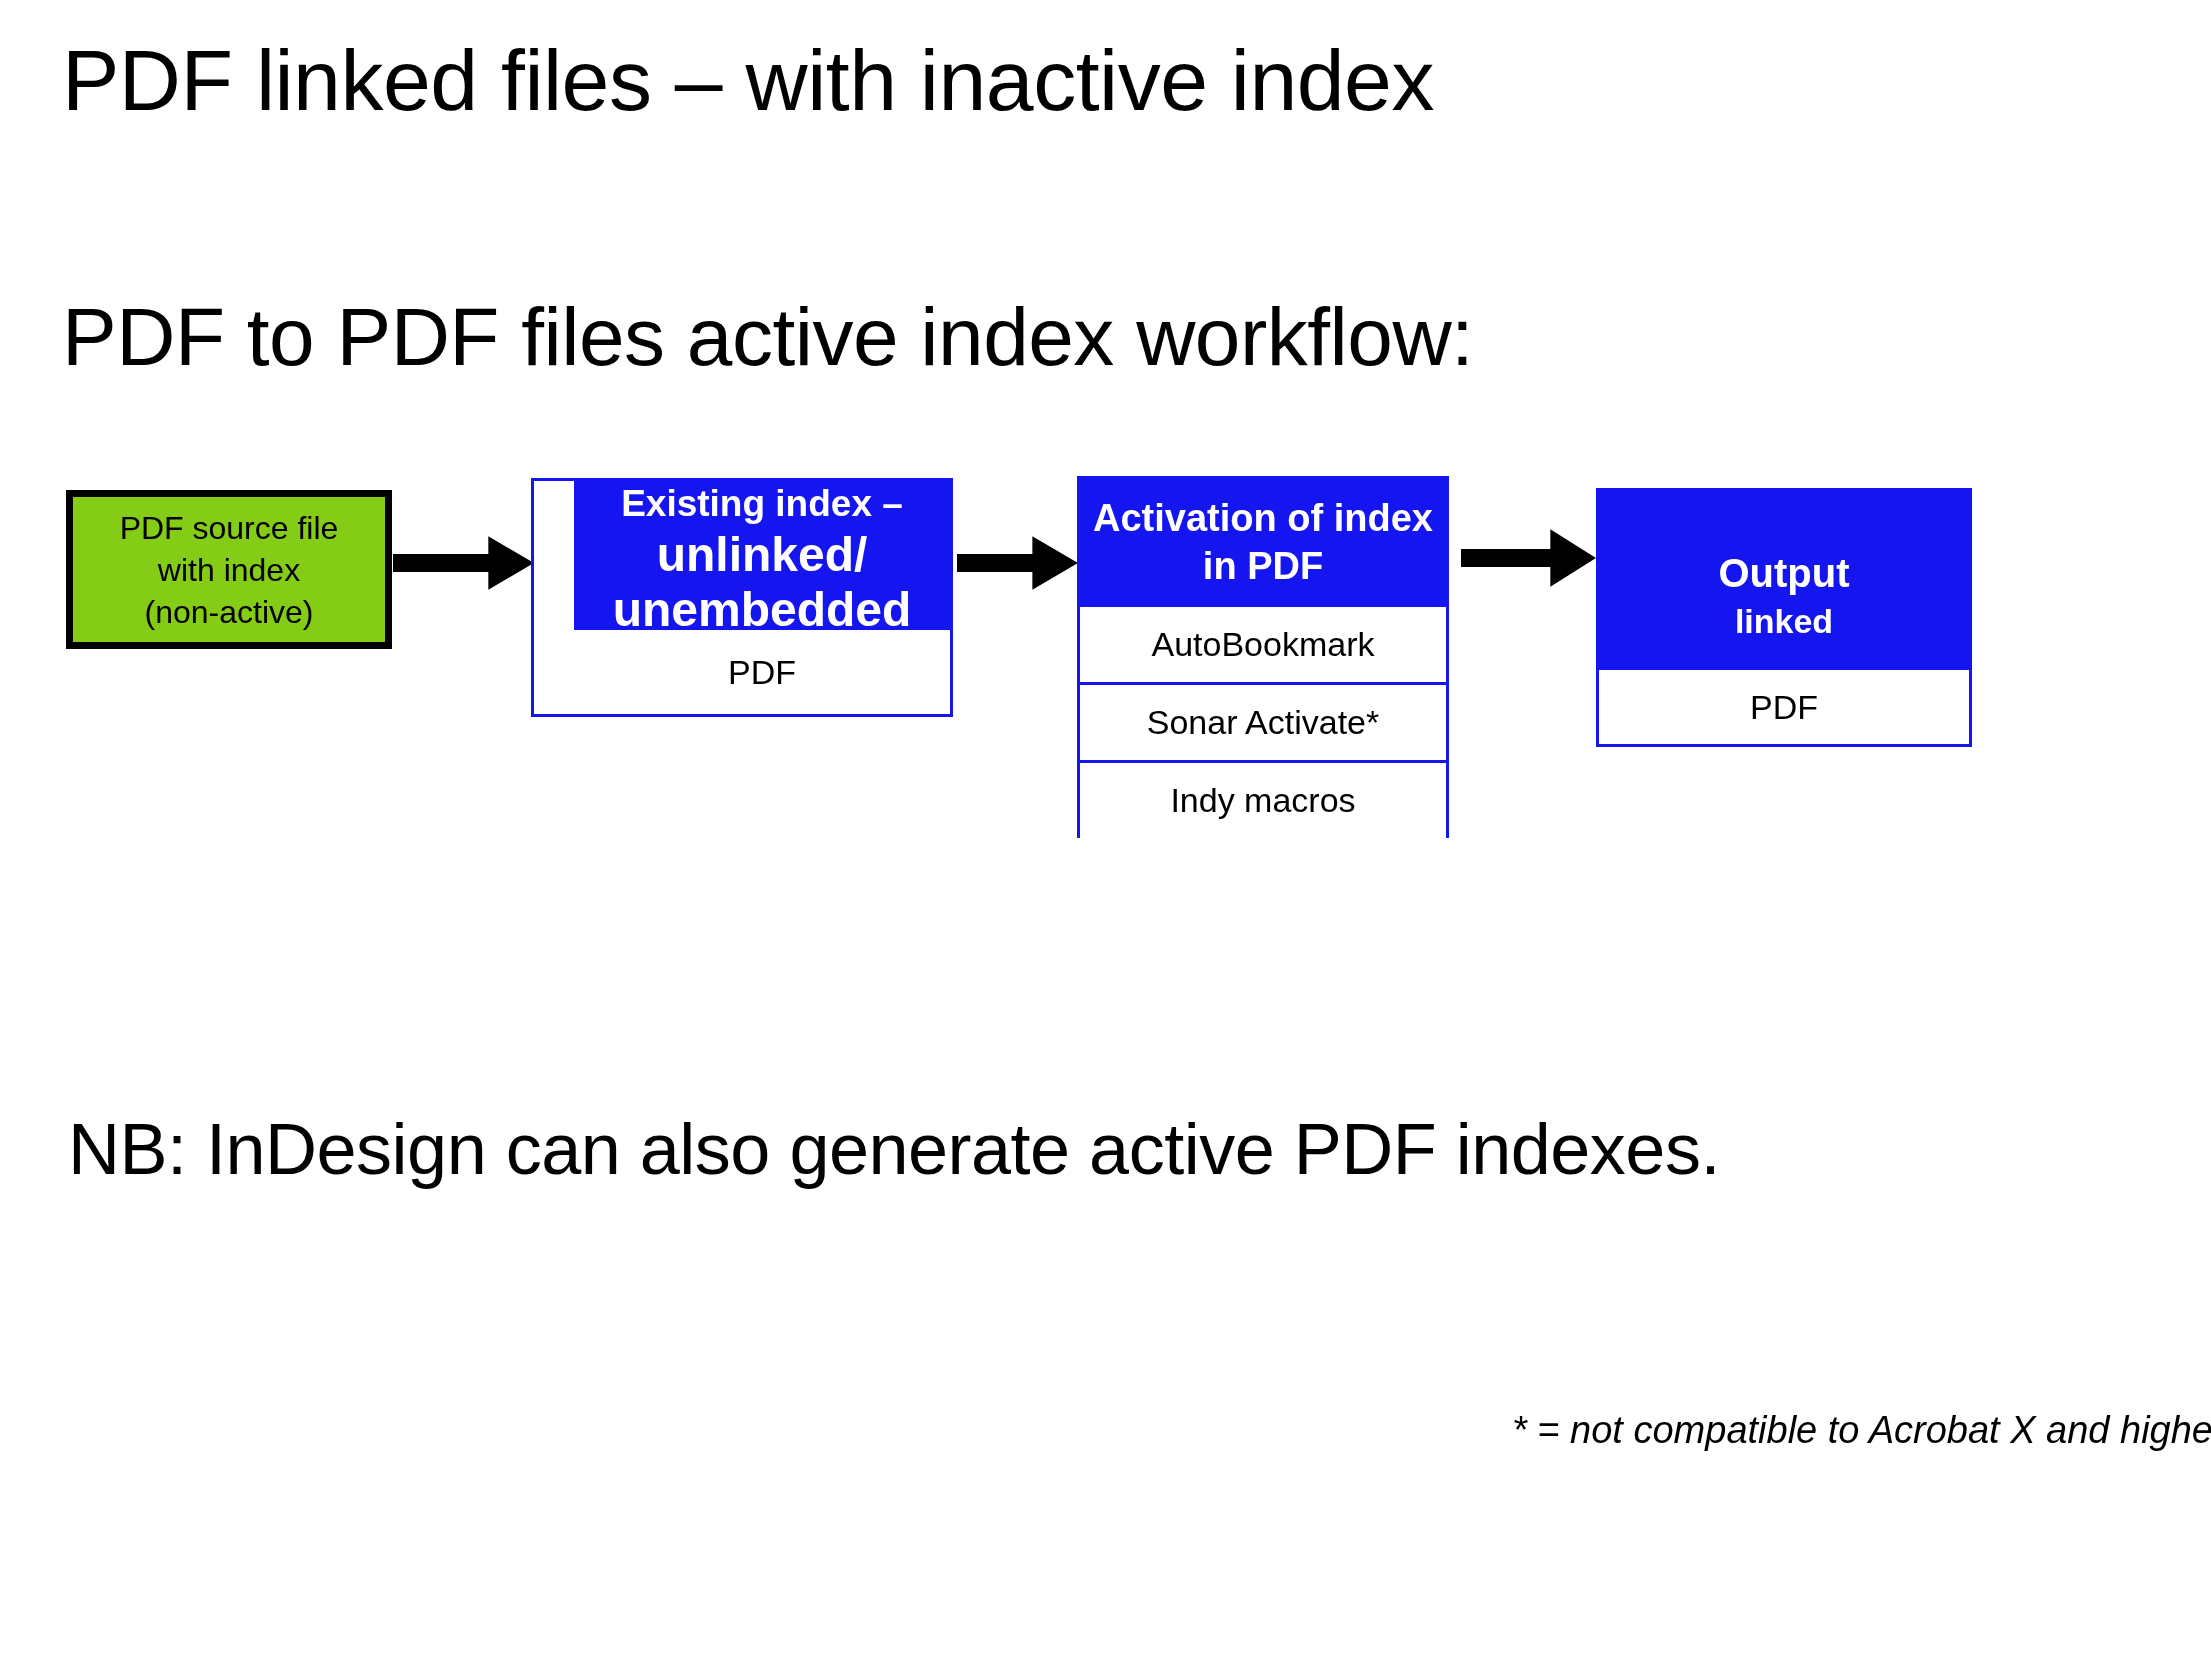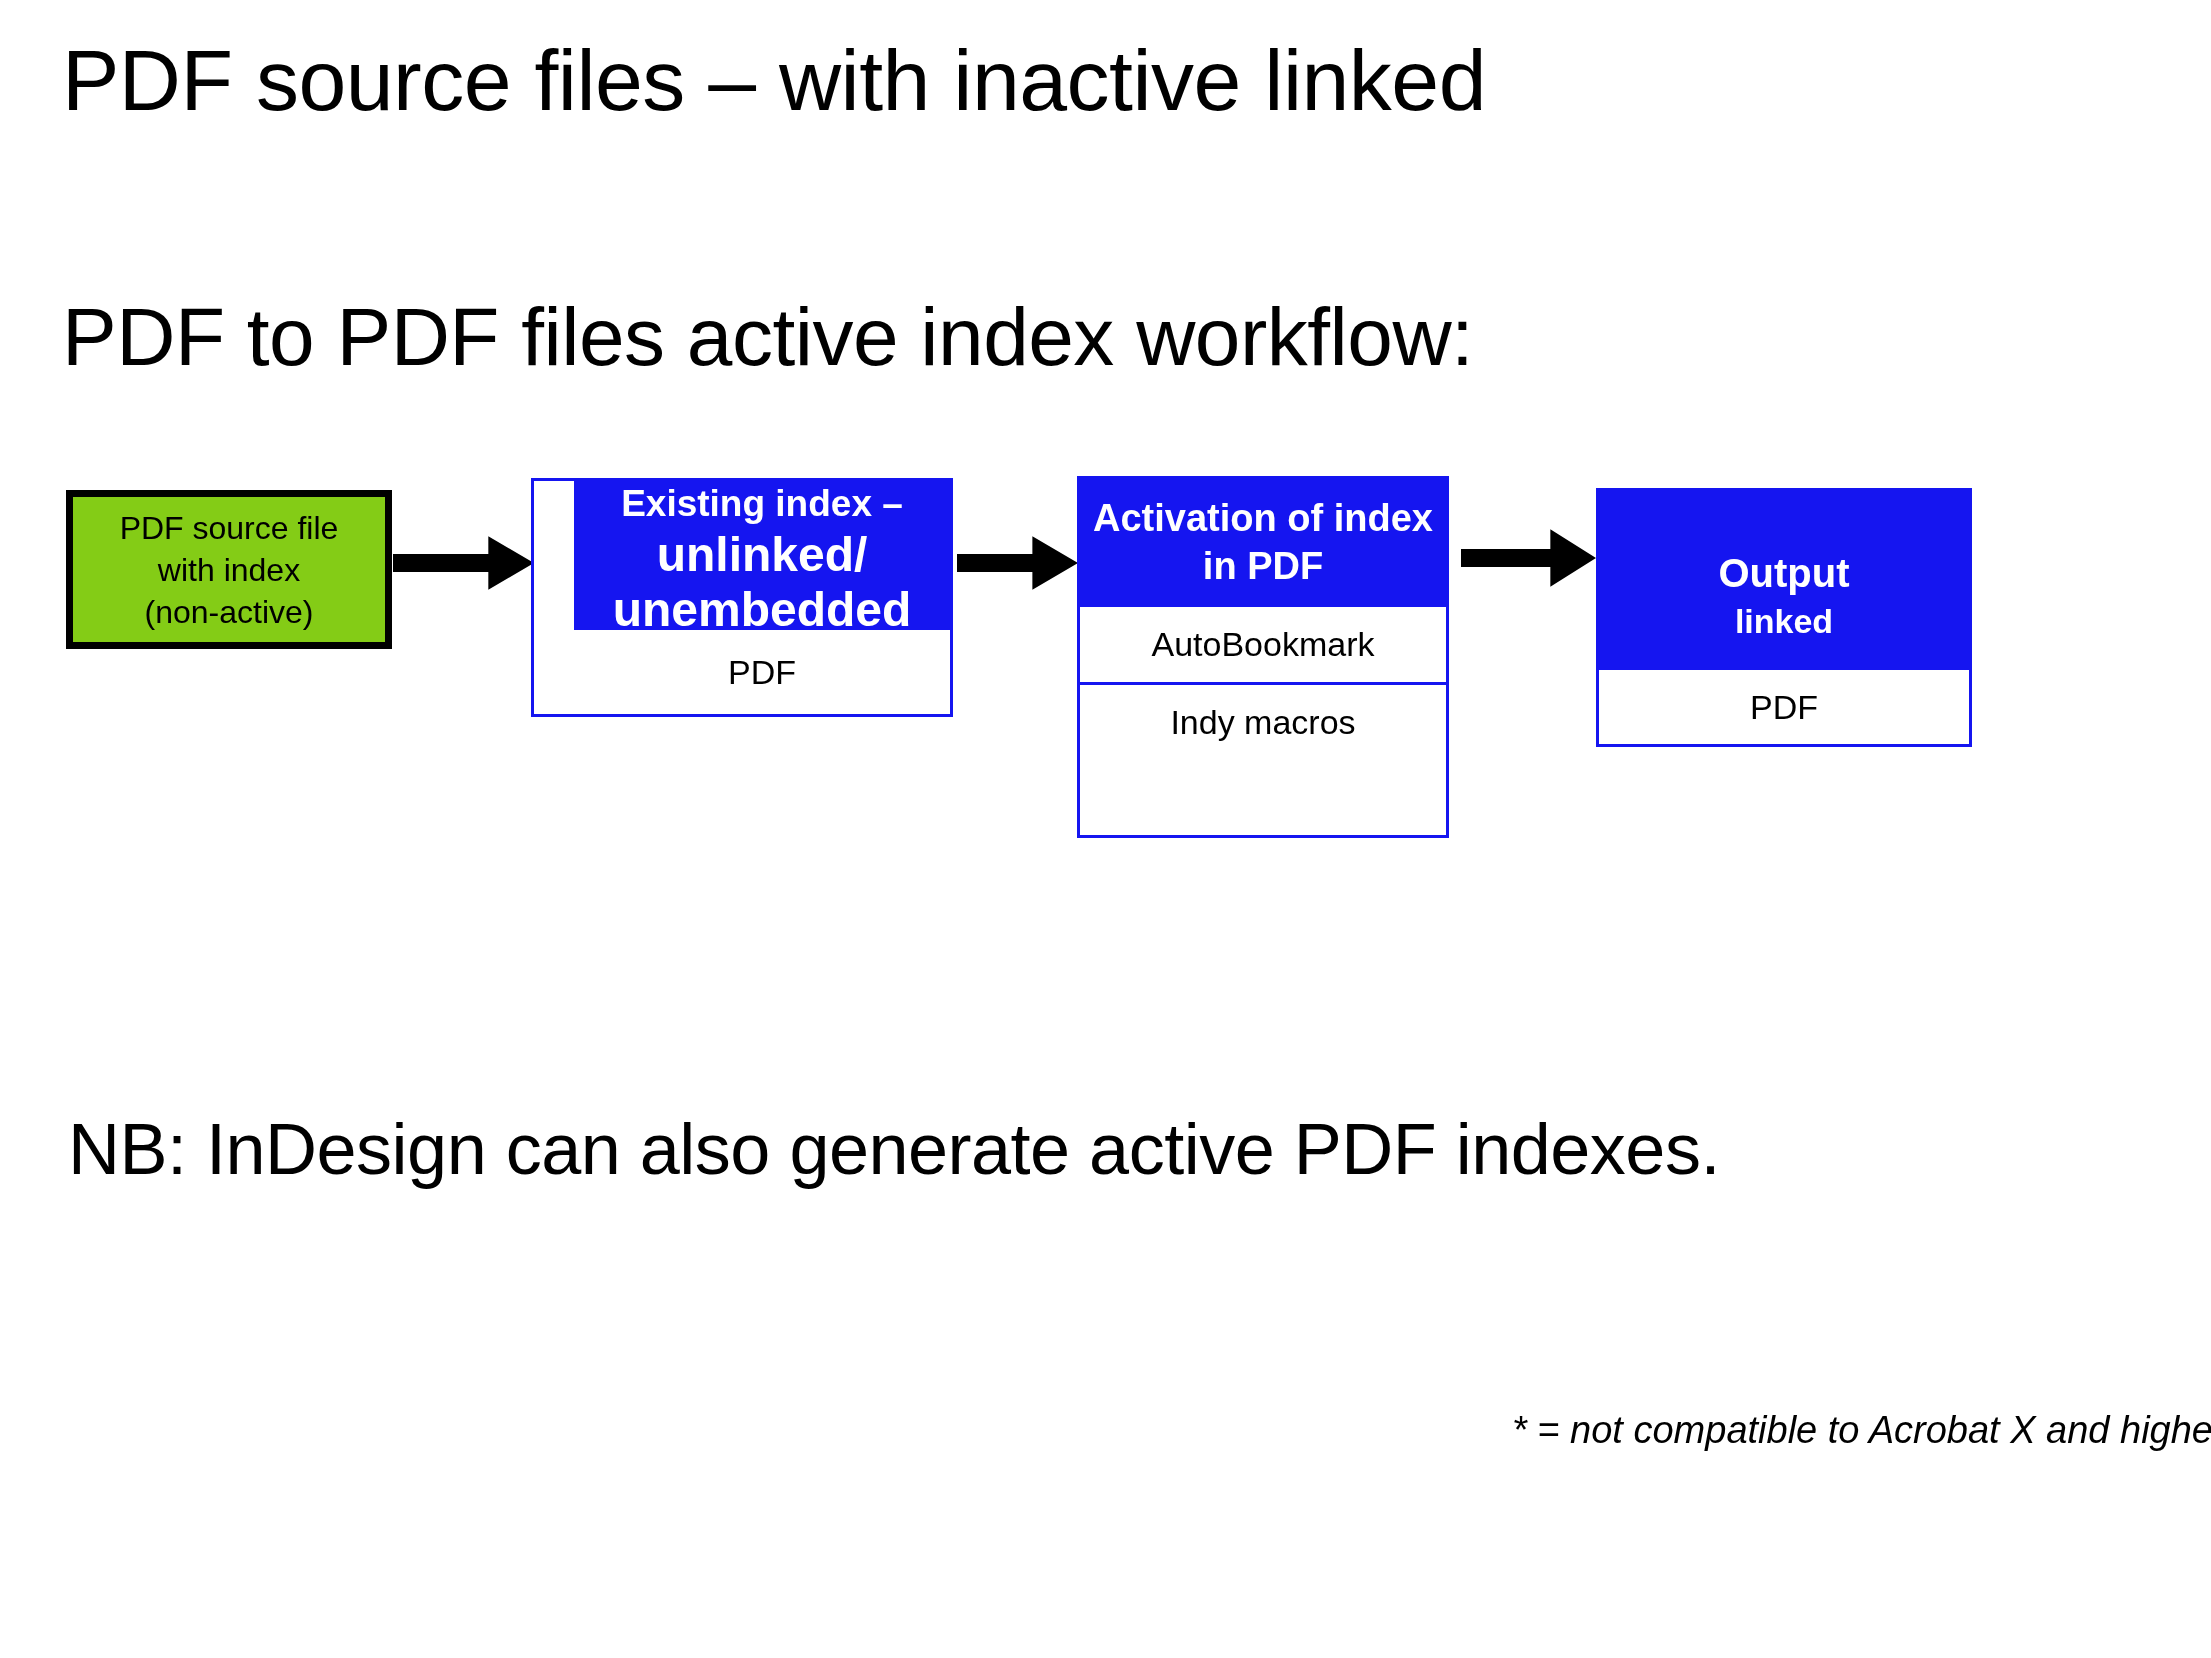--- a/index.html
+++ b/index.html
@@ -203,21 +203,21 @@
   }
   #arrow-1 { left: 393px;  top: 532px; }
   #arrow-2 { left: 957px;  top: 532px; }
   #arrow-3 { left: 1461px; top: 525px; }
 </style>
 </head>
 <body>
 
 <div id="slide">
 
-  <div class="heading" id="title-1">PDF source files – with inactive linked</div>
+  <div class="heading" id="title-1">PDF linked files – with inactive index</div>
 
   <div class="heading" id="title-2">PDF to PDF files active index workflow:</div>
 
   <div id="flow">
 
     <div class="node" id="box-source">
       <div class="line">PDF source file</div>
       <div class="line">with index</div>
       <div class="line">(non-active)</div>
     </div>
@@ -242,20 +242,21 @@
         <path d="M0 22 L76 22 L76 4 L122 31 L76 58 L76 40 L0 40 Z" fill="#000000"></path>
       </svg>
     </div>
 
     <div class="bluebox" id="box-activation">
       <div class="head">
         <div class="l1">Activation of index</div>
         <div class="l2">in PDF</div>
       </div>
       <div class="row">AutoBookmark</div>
+      <div class="row">Sonar Activate*</div>
       <div class="row">Indy macros</div>
     </div>
 
     <div class="arrow" id="arrow-3">
       <svg width="135" height="66" viewBox="0 0 136 66" xmlns="http://www.w3.org/2000/svg">
         <path d="M0 24 L90 24 L90 4 L136 33 L90 62 L90 42 L0 42 Z" fill="#000000"></path>
       </svg>
     </div>
 
     <div class="bluebox" id="box-output">

